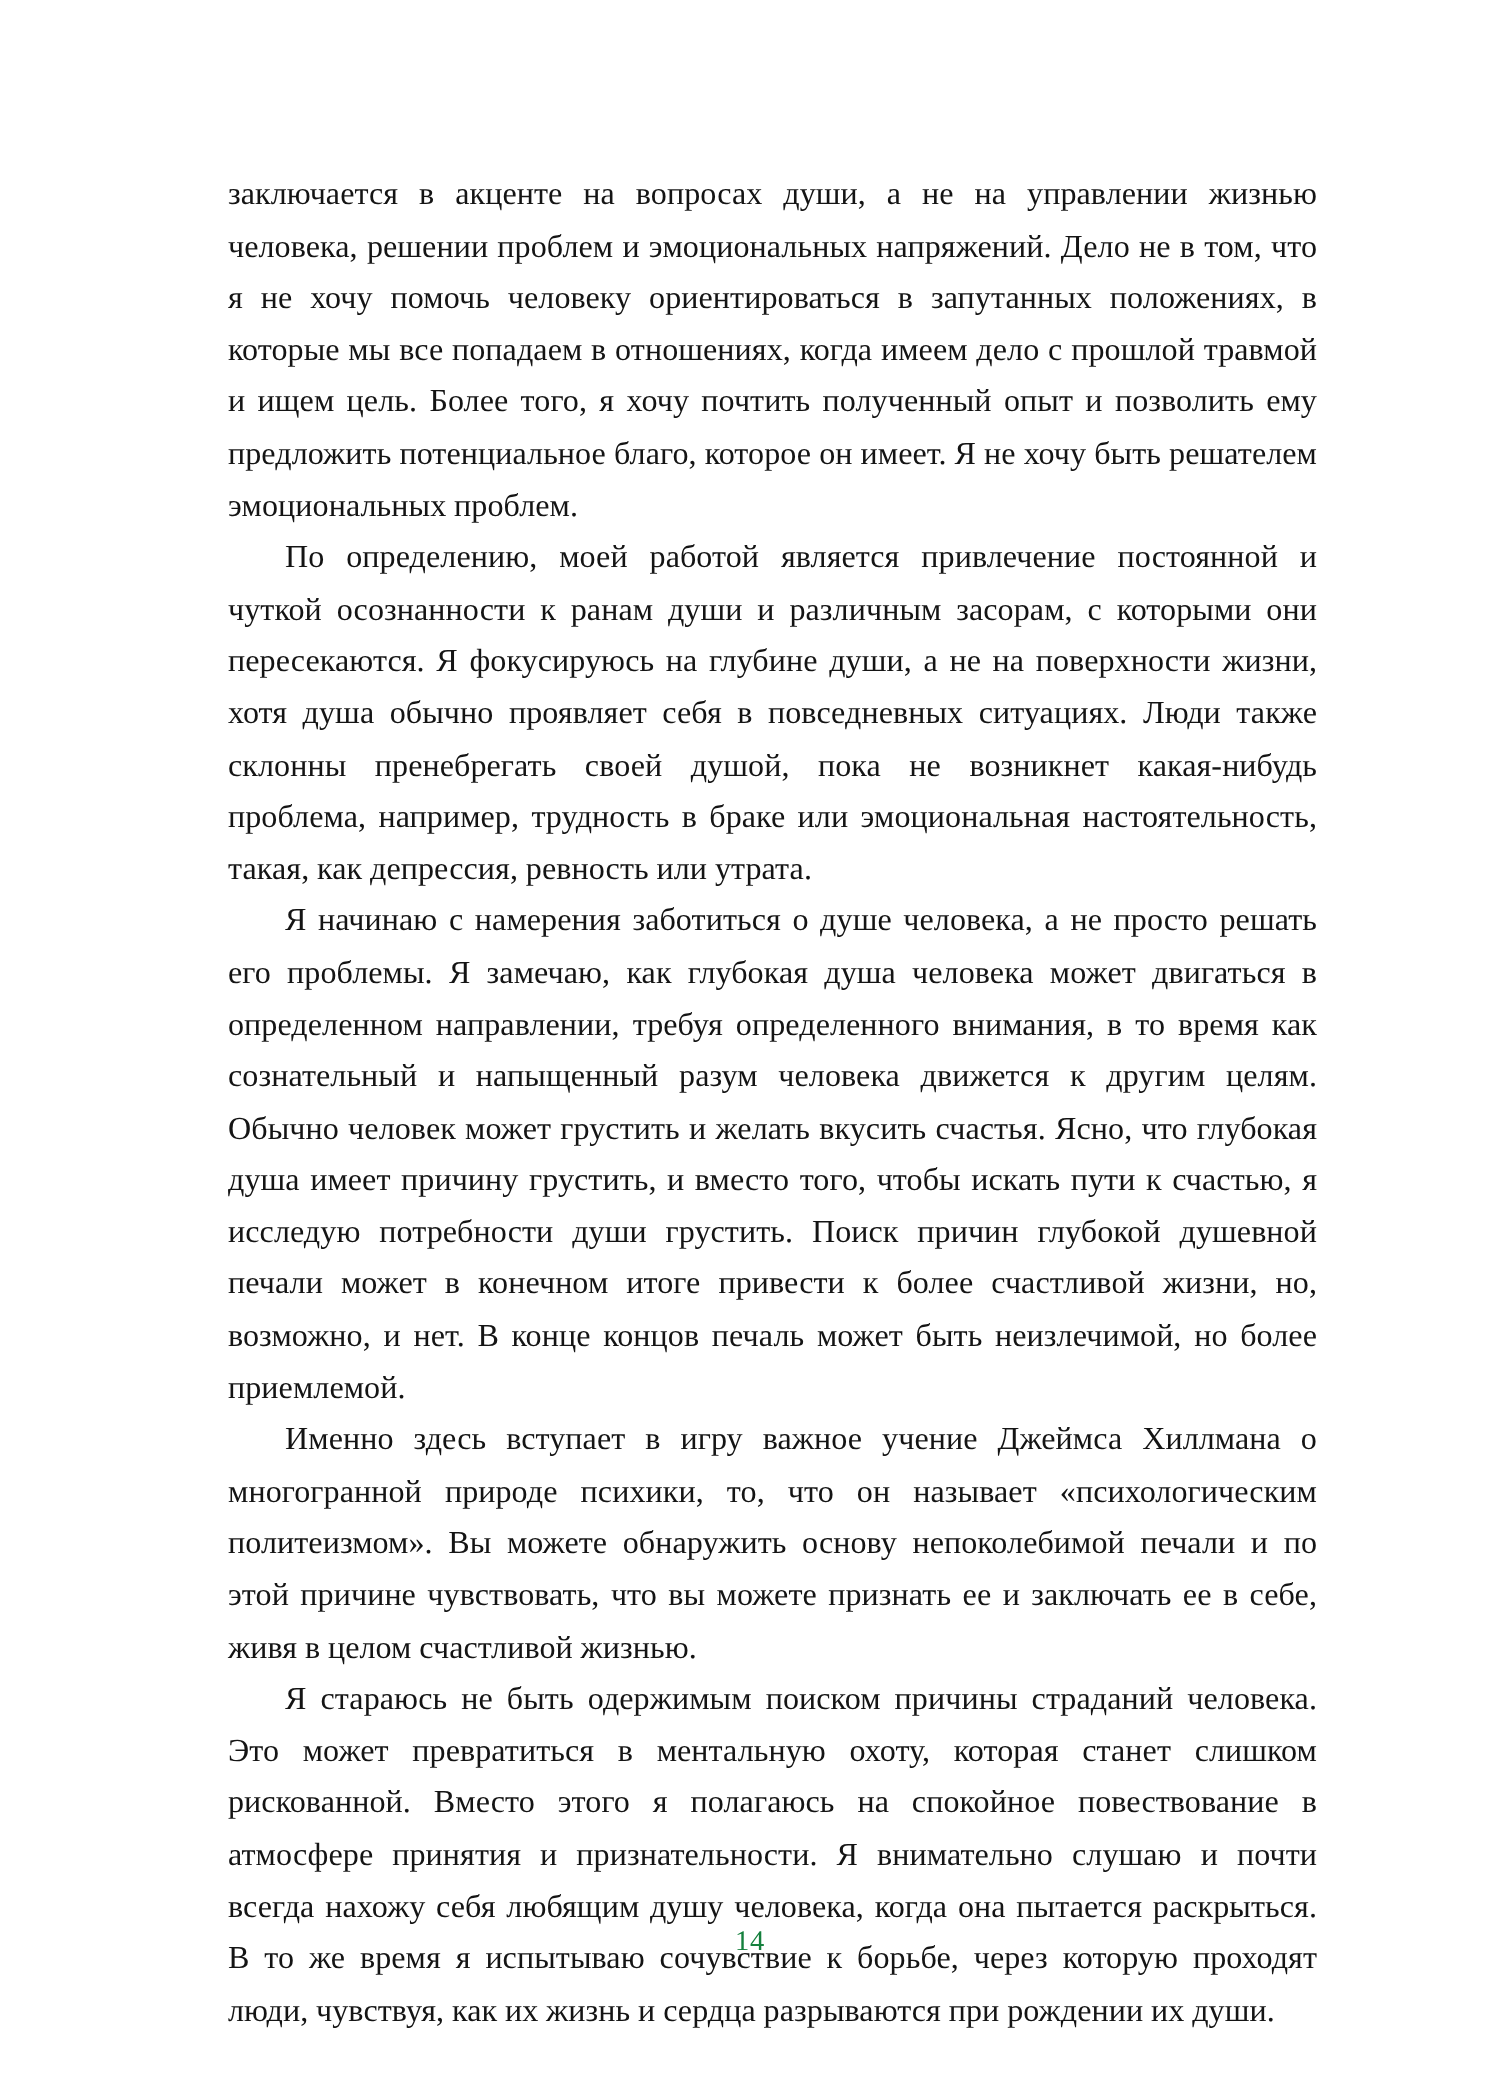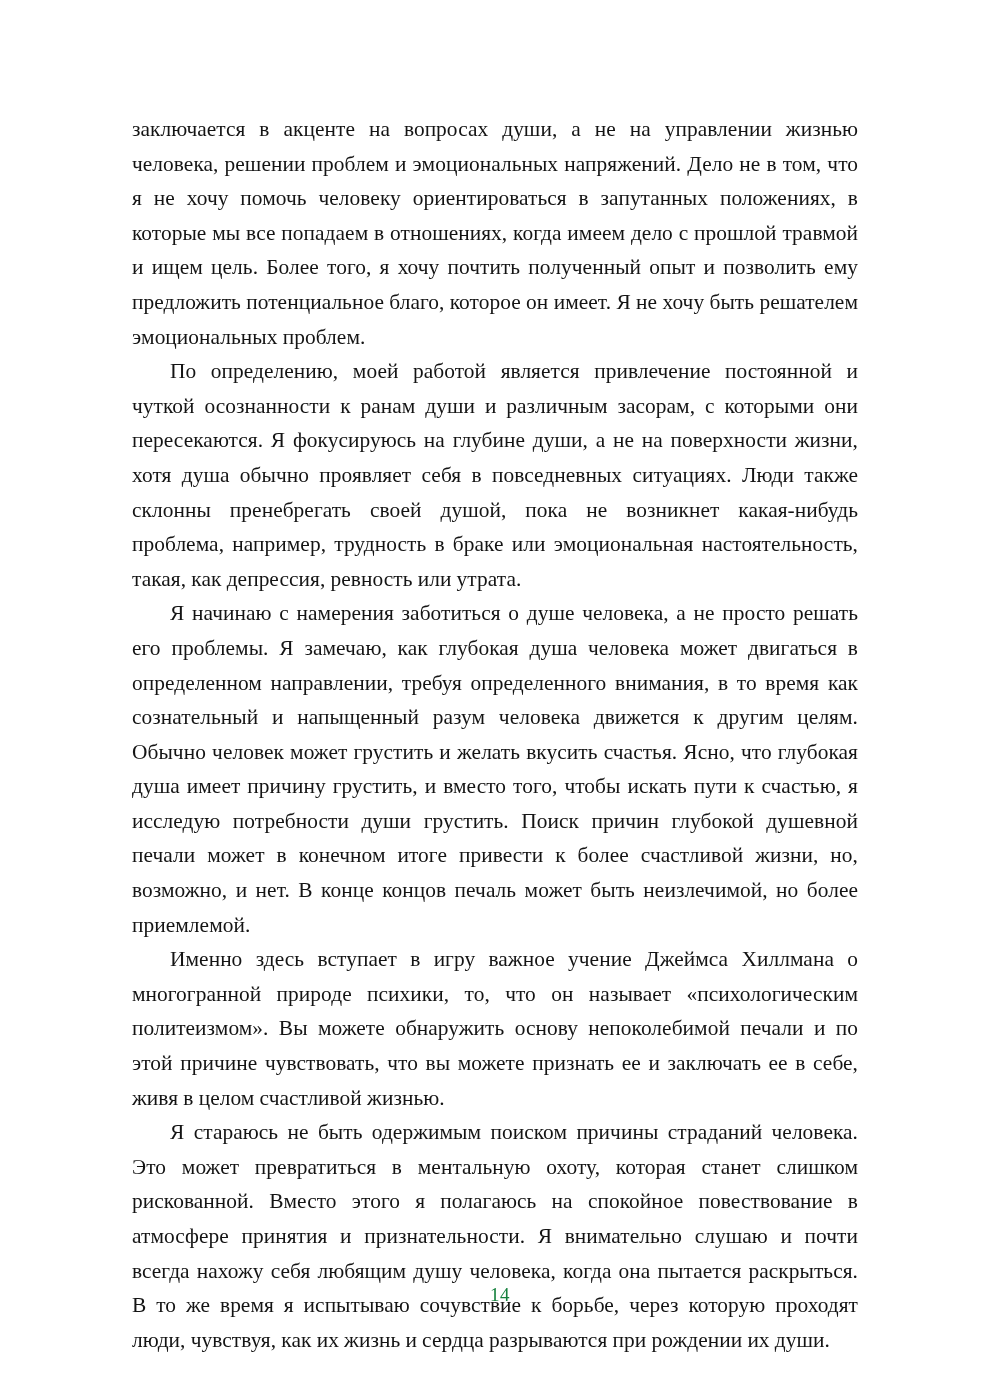--- a/index.html
+++ b/index.html
@@ -12,21 +12,21 @@
     position: relative;
     width: 1000px;
     height: 1400px;
     background: #ffffff;
     margin: 0 auto;
     overflow: hidden;
     box-sizing: border-box;
   }
   .text-column {
     position: absolute;
-    left: 132px;
+    left: 152px;
     top: 112px;
     width: 726px;
   }
   .para {
     margin: 0;
     font-family: "Liberation Serif", "DejaVu Serif", serif;
     font-size: 21.4px;
     line-height: 34.6px;
     color: #141414;
     text-align: justify;

